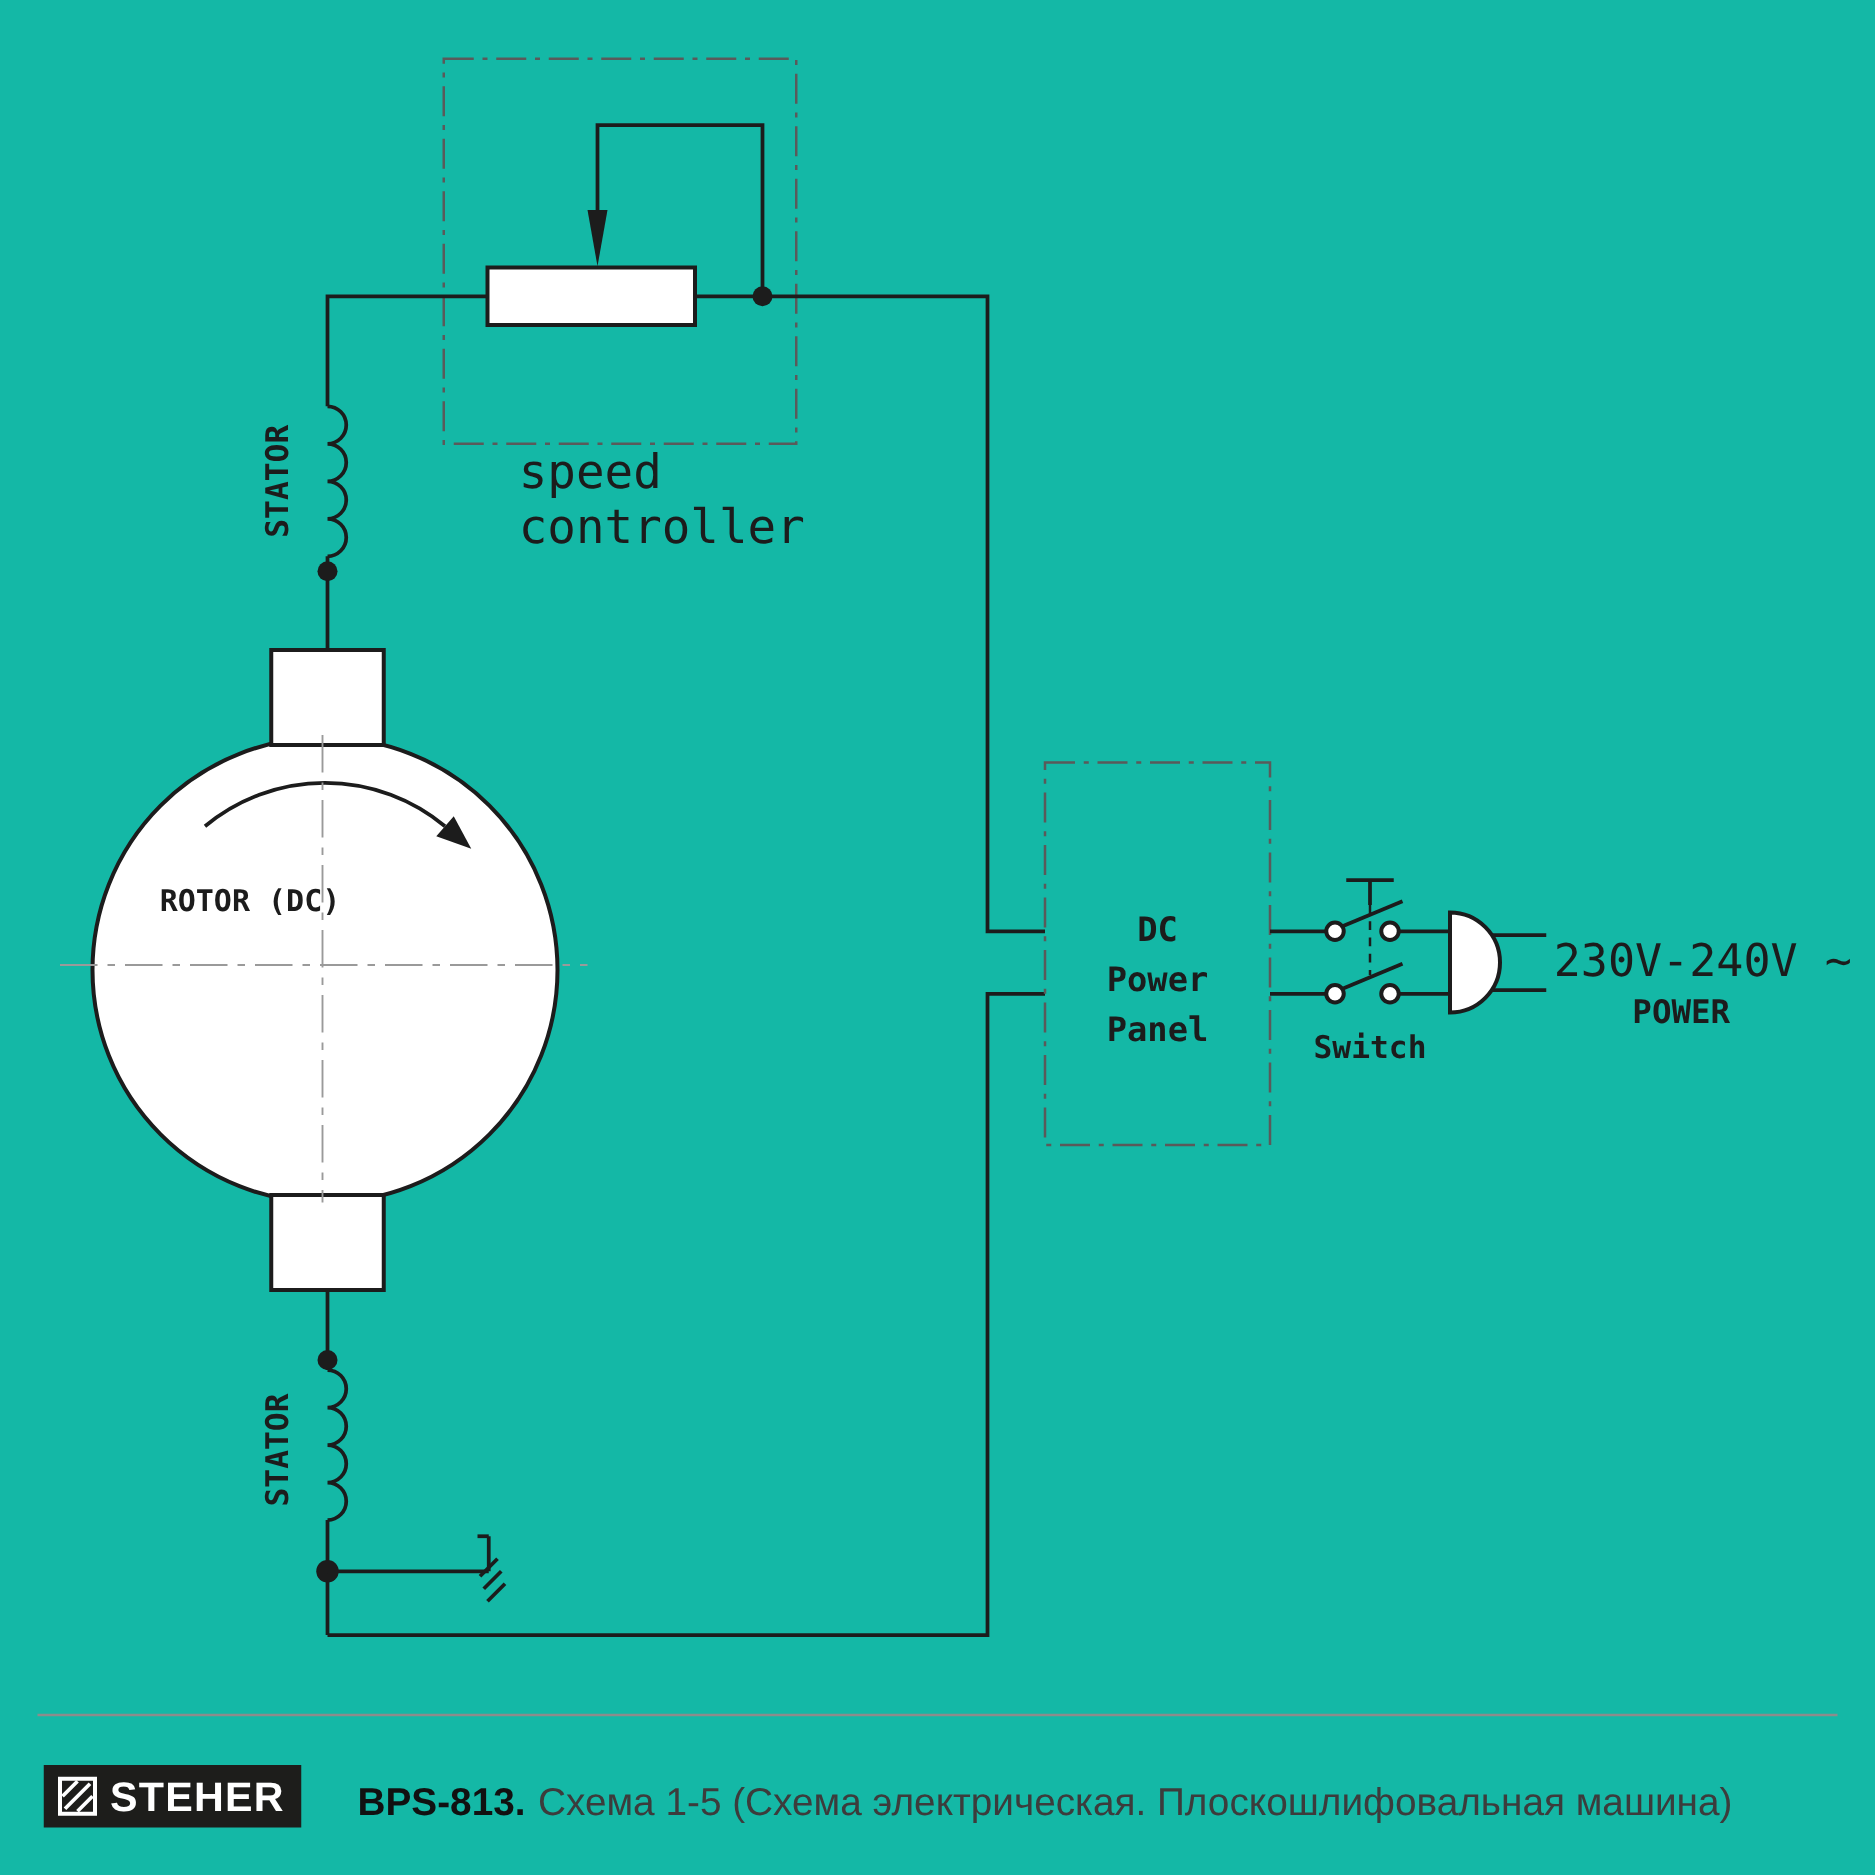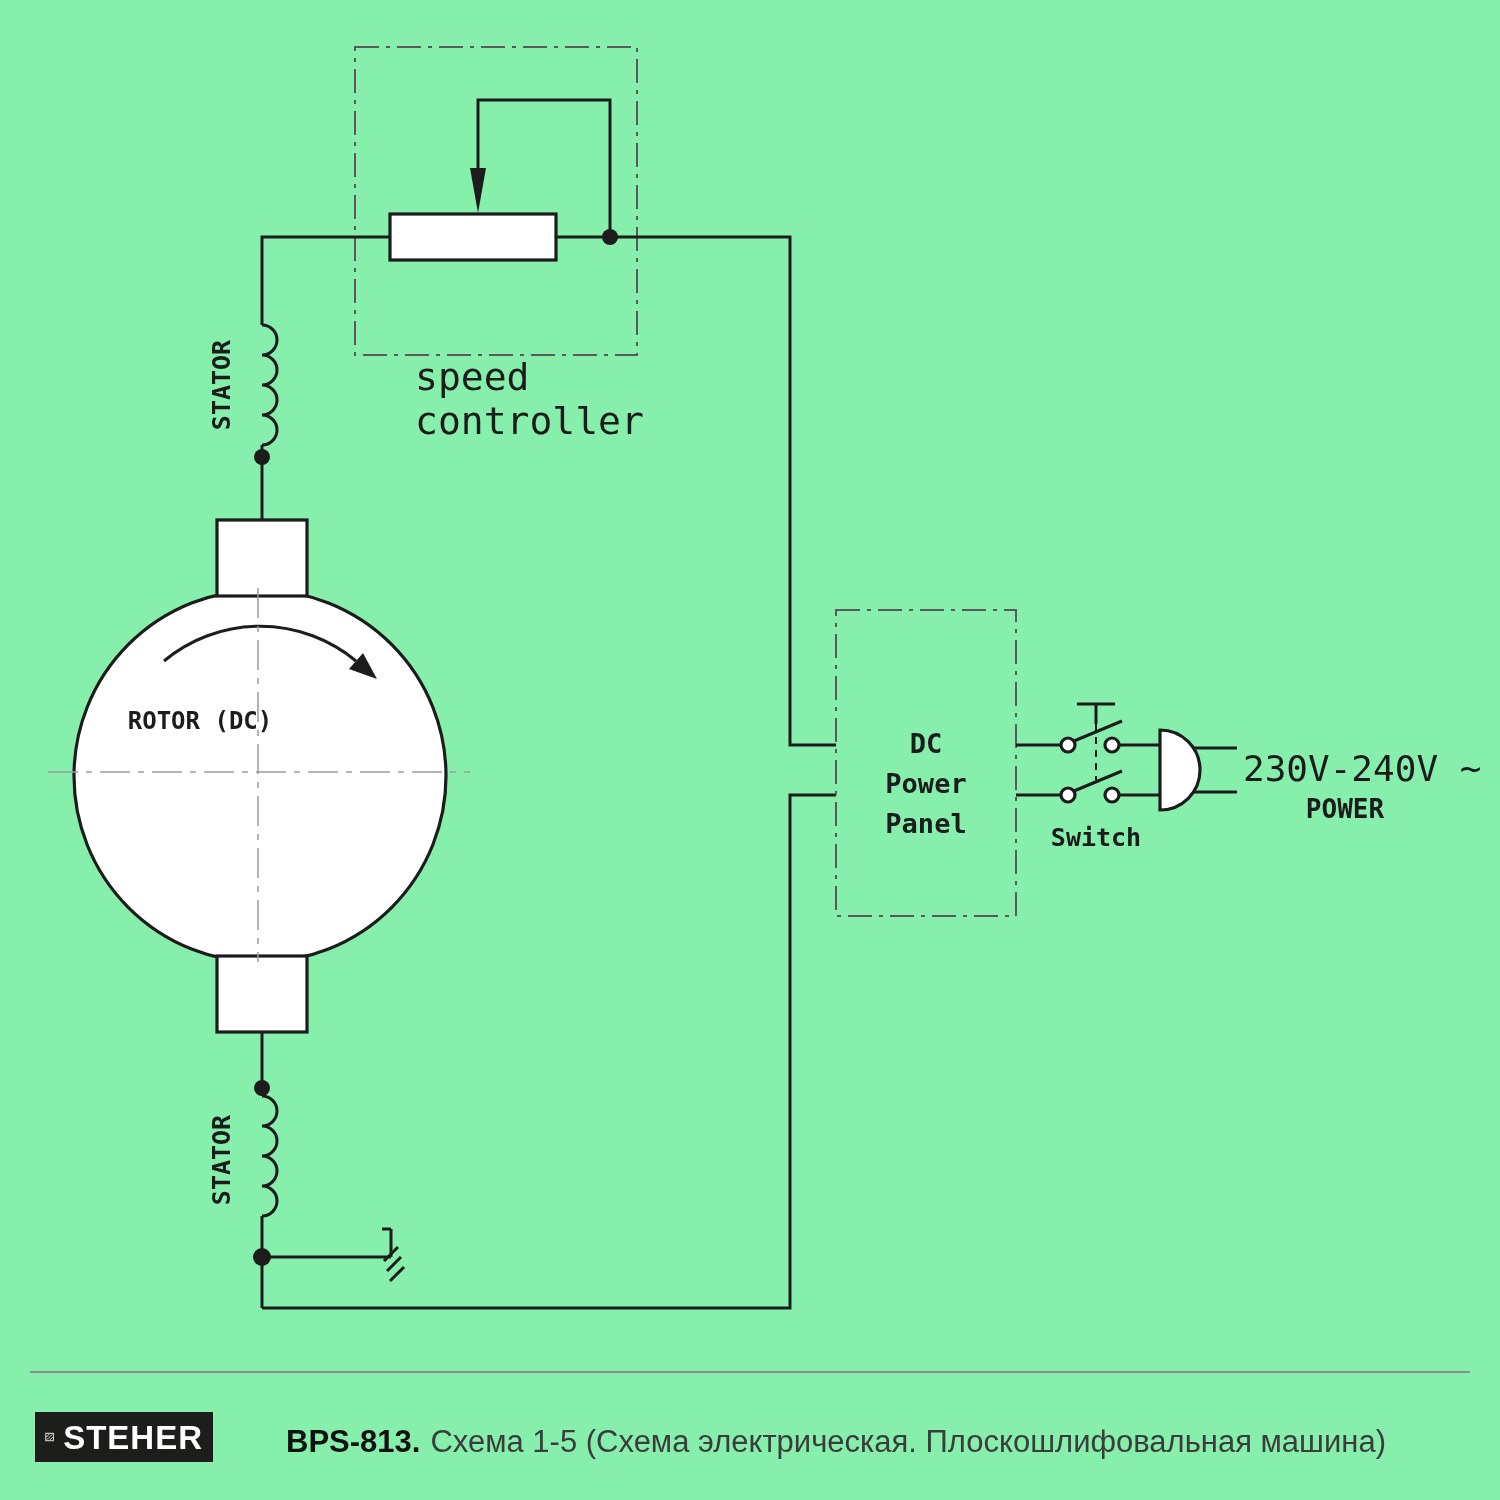--- a/index.html
+++ b/index.html
@@ -3,21 +3,21 @@
 <meta charset="utf-8">
 <style>
   * { margin: 0; padding: 0; box-sizing: border-box; }
   html, body { background: #ffffff; }
   body {
     width: 1500px; height: 1500px;
     position: relative;
     font-family: "Liberation Sans", sans-serif;
     overflow: hidden;
   }
-  .canvas { position: absolute; inset: 0; background: #86efac; }
+  .canvas { position: absolute; inset: 0; background: #14b8a6; }
   svg.schematic { position: absolute; top: 0; left: 0; }
 
   
   .lbl {
     font-family: "DejaVu Sans Mono", monospace;
     font-weight: 700;
     fill: #1c1c1c;
   }
   .lbl-light {
     font-family: "DejaVu Sans Mono", monospace;
@@ -31,21 +31,21 @@
   .centerline { stroke: #9a9a9a; stroke-width: 1.5; fill: none; stroke-dasharray: 30 8 6 8; }
   .dot { fill: #1c1c1c; stroke: none; }
 
   
   .footer-rule {
     position: absolute; left: 30px; top: 1371px; width: 1440px;
     border-top: 2px solid #8c8c8c;
   }
   .logo {
     position: absolute; left: 35px; top: 1412px;
-    width: 178px; height: 50px;
+    width: 206px; height: 50px;
     background: #1d1d1b;
     color: #ffffff;
     display: flex; align-items: center;
     padding: 0 10px; gap: 9px;
   }
   .logo .brand {
     font-weight: 700; font-size: 33px; letter-spacing: 1px;
     font-family: "Liberation Sans", sans-serif;
     line-height: 1;
   }

